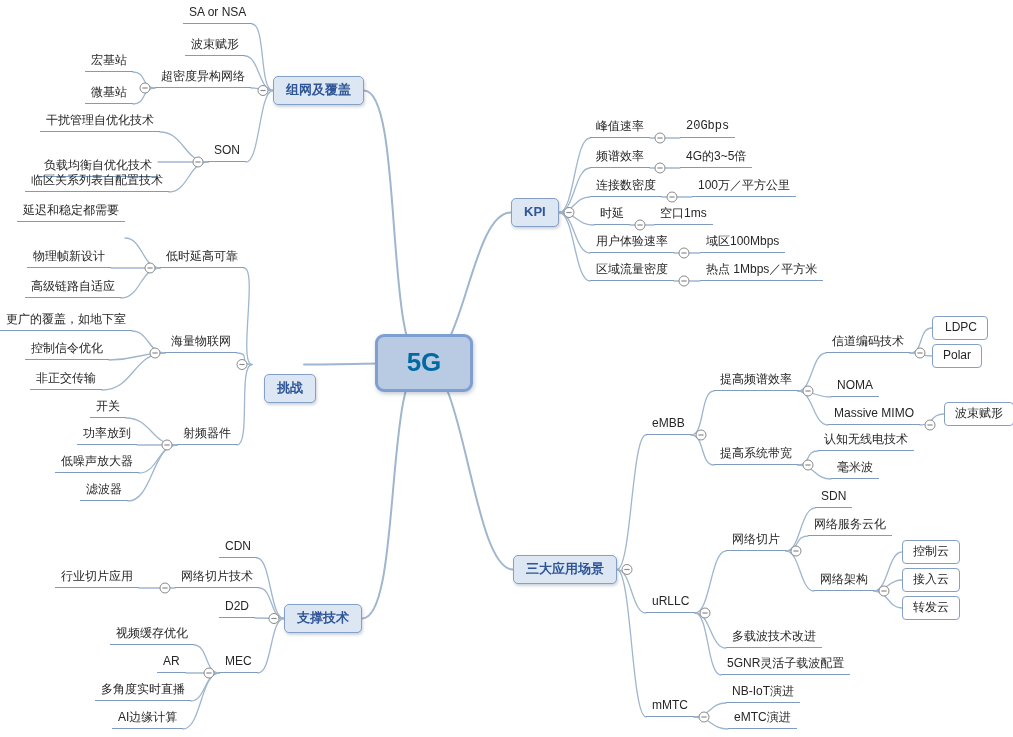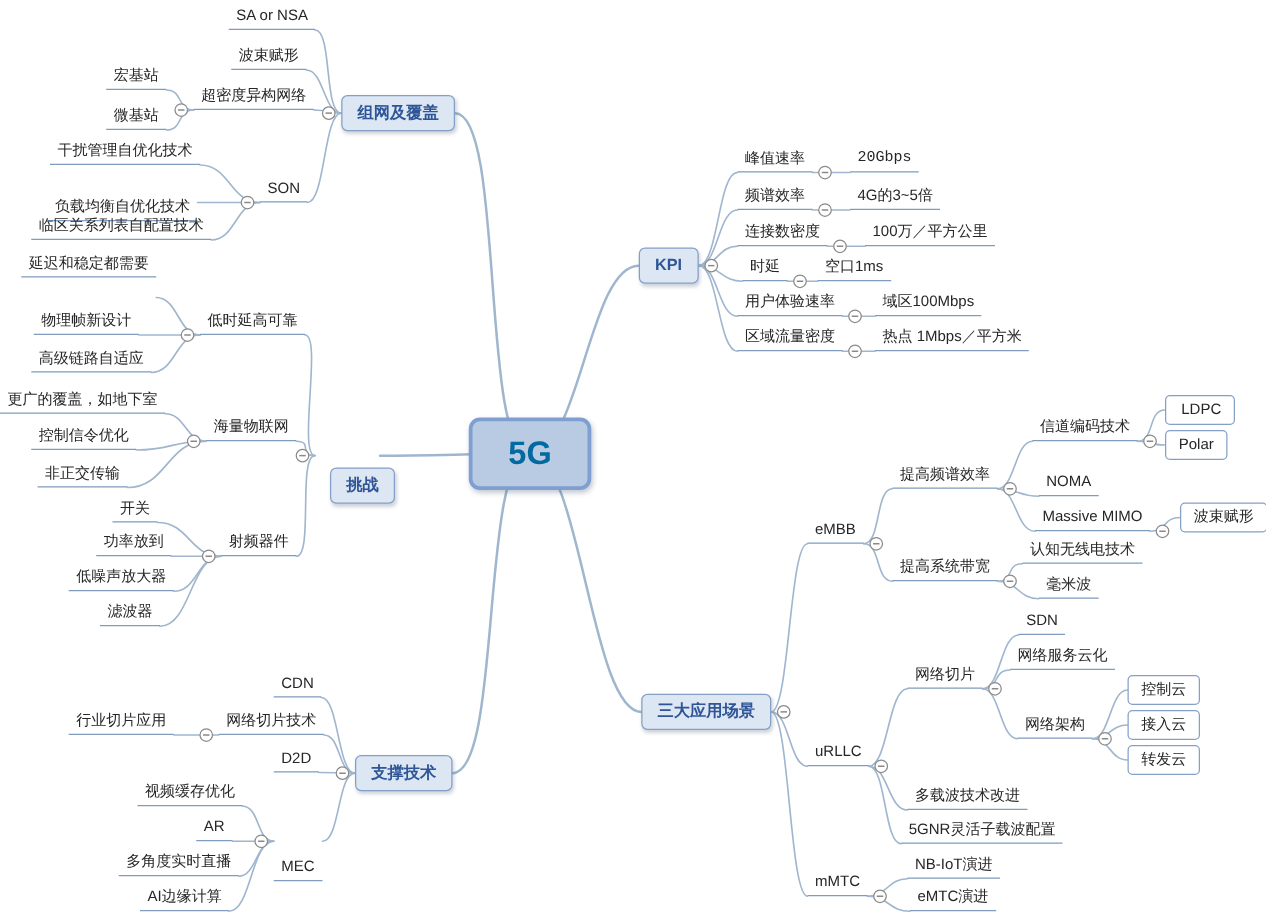--- a/index.html
+++ b/index.html
@@ -288,21 +288,21 @@
       <div class="node leaf" style="left: 30px; top: 369px;">非正交传输</div>
       <div class="node leaf" style="left: 177px; top: 424px;">射频器件</div>
       <div class="node leaf" style="left: 90px; top: 397px;">开关</div>
       <div class="node leaf" style="left: 77px; top: 424px;">功率放到</div>
       <div class="node leaf" style="left: 55px; top: 452px;">低噪声放大器</div>
       <div class="node leaf" style="left: 80px; top: 480px;">滤波器</div>
       <div class="node leaf" style="left: 219px; top: 537px;">CDN</div>
       <div class="node leaf" style="left: 175px; top: 567px;">网络切片技术</div>
       <div class="node leaf" style="left: 55px; top: 567px;">行业切片应用</div>
       <div class="node leaf" style="left: 219px; top: 597px;">D2D</div>
-      <div class="node leaf" style="left: 219px; top: 652px; margin-top: 32px;">MEC</div>
+      <div class="node leaf" style="left: 219px; top: 652px;">MEC</div>
       <div class="node leaf" style="left: 110px; top: 624px;">视频缓存优化</div>
       <div class="node leaf" style="left: 157px; top: 652px;">AR</div>
       <div class="node leaf" style="left: 95px; top: 680px;">多角度实时直播</div>
       <div class="node leaf" style="left: 112px; top: 708px;">AI边缘计算</div>
       <div class="node leaf" style="left: 646px; top: 414px;">eMBB</div>
       <div class="node leaf" style="left: 714px; top: 370px;">提高频谱效率</div>
       <div class="node leaf" style="left: 826px; top: 332px;">信道编码技术</div>
       <div class="node outline" style="left: 932px; top: 316px; padding-left: 12px;">LDPC</div>
       <div class="node outline" style="left: 932px; top: 344px;">Polar</div>
       <div class="node leaf" style="left: 831px; top: 376px;">NOMA</div>

